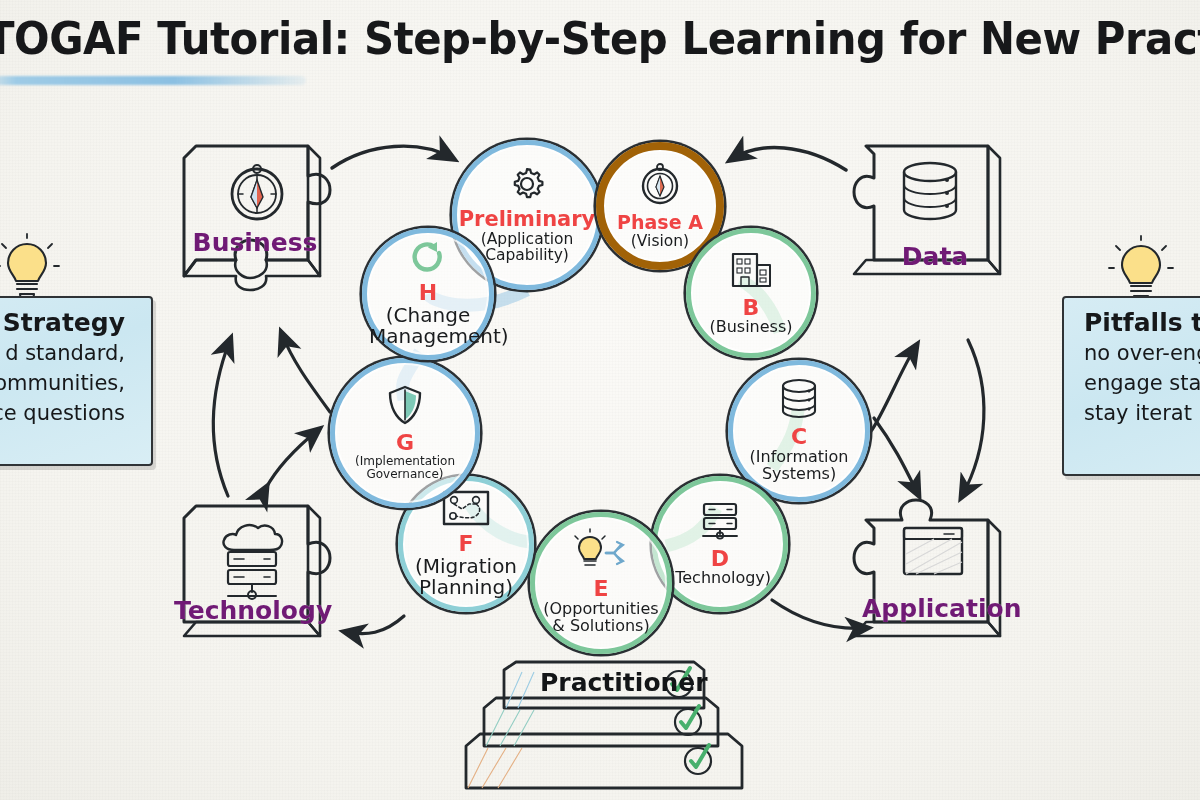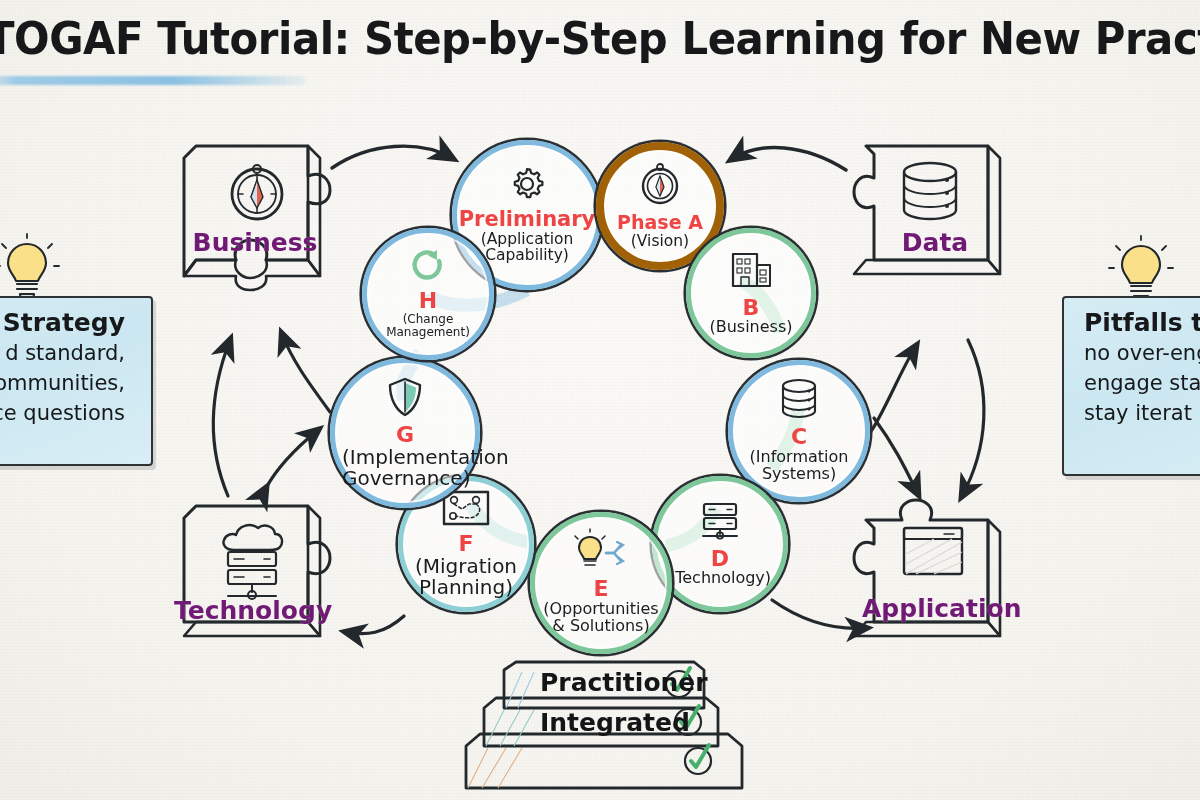--- a/index.html
+++ b/index.html
@@ -219,21 +219,21 @@
       <g transform="translate(56,28)">
         <ellipse class="hand" cx="28" cy="8" rx="26" ry="9" fill="#8dbde8" stroke-width="2.4"></ellipse>
         <path class="hand" stroke-width="2.4" fill="#8dbde8" d="M2,8 L2,46 C2,51 14,55 28,55 C42,55 54,51 54,46 L54,8"></path>
         <path class="hand" stroke-width="2" d="M2,21 C2,26 14,30 28,30 C42,30 54,26 54,21"></path>
         <path class="hand" stroke-width="2" d="M2,34 C2,39 14,43 28,43 C42,43 54,39 54,34"></path>
         <circle cx="45" cy="16" r="2" fill="#23282c"></circle>
           <circle cx="45" cy="29" r="2" fill="#23282c"></circle>
           <circle cx="45" cy="42" r="2" fill="#23282c"></circle>
       </g>
     </svg>
-    <div class="puzzle-label" style="top:92px;left:16px;">Data</div>
+    <div class="puzzle-label" style="top:106px;left:16px;">Data</div>
   </div>
 
   <div class="puzzle" id="puzzle-technology">
     <svg viewBox="0 0 172 160" width="172" height="160">
       <path class="hand" stroke-width="3" fill="#b2d7ef" d="M6,124 L6,20 L18,8 L130,8 L130,46 C146,40 152,52 152,60 C152,68 146,80 130,74 L130,124 Z"></path>
       <path class="hand" stroke-width="2.6" fill="#8fc3e4" d="M6,138 L18,124 L130,124 L142,138 L18,138 Z"></path>
       <path class="hand" stroke-width="2.6" fill="#8fc3e4" d="M130,8 L142,20 L142,138 L130,124 Z"></path>
       <g transform="translate(42,22)">
         <path class="hand" stroke-width="2.4" fill="#a9d6f2" d="M14,30 C6,30 2,25 4,20 C6,14 13,13 16,15 C18,6 30,2 38,8 C44,3 54,6 55,14 C62,14 64,22 60,27 C58,30 54,30 50,30 Z"></path>
         <rect class="hand" x="8" y="32" width="48" height="14" rx="2" fill="#e6e9ec" stroke-width="2.2"></rect>
@@ -384,32 +384,32 @@
 
   <div class="circle" id="c-g" style="border:5px solid #7fb9dd;box-shadow:0 0 0 2.6px #2a2f33, inset 0 0 0 2px rgba(255,255,255,.7);">
     <div class="c-icon">
       <svg width="34" height="40" viewBox="0 0 34 40">
         <path class="hand" stroke-width="2.4" fill="#bfcbcc" d="M17,2 L32,8 C32,22 26,33 17,38 C8,33 2,22 2,8 Z"></path>
         <path fill="#7ec9b6" stroke="none" d="M17,6 L28,10.5 C28,21.5 23.5,30 17,34.5 Z"></path>
         <path class="hand" stroke-width="1.6" d="M17,5 L17,35"></path>
       </svg>
     </div>
     <div class="c-name" style="font-size:22px;">G</div>
-    <div class="c-sub" style="font-size:20px;max-width:126px;">(Implementation Governance)</div>
+    <div class="c-sub" style="font-size:12px;max-width:126px;">(Implementation Governance)</div>
   </div>
 
   <div class="circle" id="c-h" style="border:5px solid #7fb9dd;box-shadow:0 0 0 2.6px #2a2f33, inset 0 0 0 2px rgba(255,255,255,.7);">
     <div class="c-icon">
       <svg width="36" height="34" viewBox="0 0 36 34">
         <path stroke="#7dc79a" stroke-width="4.4" fill="none" stroke-linecap="round" d="M29,12 A12.5,12.5 0 1 1 24,5.5"></path>
         <path fill="#7dc79a" d="M27,1 L27,11 L18,6.5 Z"></path>
       </svg>
     </div>
     <div class="c-name" style="font-size:22px;">H</div>
-    <div class="c-sub" style="font-size:12px;max-width:118px;">(Change Management)</div>
+    <div class="c-sub" style="font-size:20px;max-width:118px;">(Change Management)</div>
   </div>
 
   <div id="steps">
     <svg viewBox="0 0 280 132" width="280" height="132">
 
       <path class="hand" stroke-width="2.8" fill="#f3c295" d="M0,86 L14,74 L262,74 L276,86 L276,128 L0,128 Z"></path>
       <path stroke="#e4b084" stroke-width="1.1" d="M2,128 L22,88 M16,128 L40,88 M32,128 L56,88"></path>
 
       <path class="hand" stroke-width="2.8" fill="#a9dcd3" d="M18,48 L30,38 L240,38 L252,48 L252,86 L18,86 Z"></path>
       <path stroke="#93cdc3" stroke-width="1.1" d="M20,86 L38,50 M34,86 L54,50 M48,86 L68,50"></path>
@@ -424,16 +424,15 @@
       <g>
         <circle class="hand" cx="222" cy="62" r="13" fill="#ffffff" stroke-width="2.2"></circle>
         <path stroke="#48b06d" stroke-width="4" fill="none" stroke-linecap="round" stroke-linejoin="round" d="M215,62 L220,68 L233,46"></path>
       </g>
       <g>
         <circle class="hand" cx="232" cy="101" r="13" fill="#ffffff" stroke-width="2.2"></circle>
         <path stroke="#48b06d" stroke-width="4" fill="none" stroke-linecap="round" stroke-linejoin="round" d="M225,101 L230,107 L243,85"></path>
       </g>
     </svg>
     <div class="step-label" id="step-practitioner-label">Practitioner</div>
-    <div class="step-label" id="step-integrated-label">Integrated</div>
   </div>
 
 </div>
 
 </body></html>

